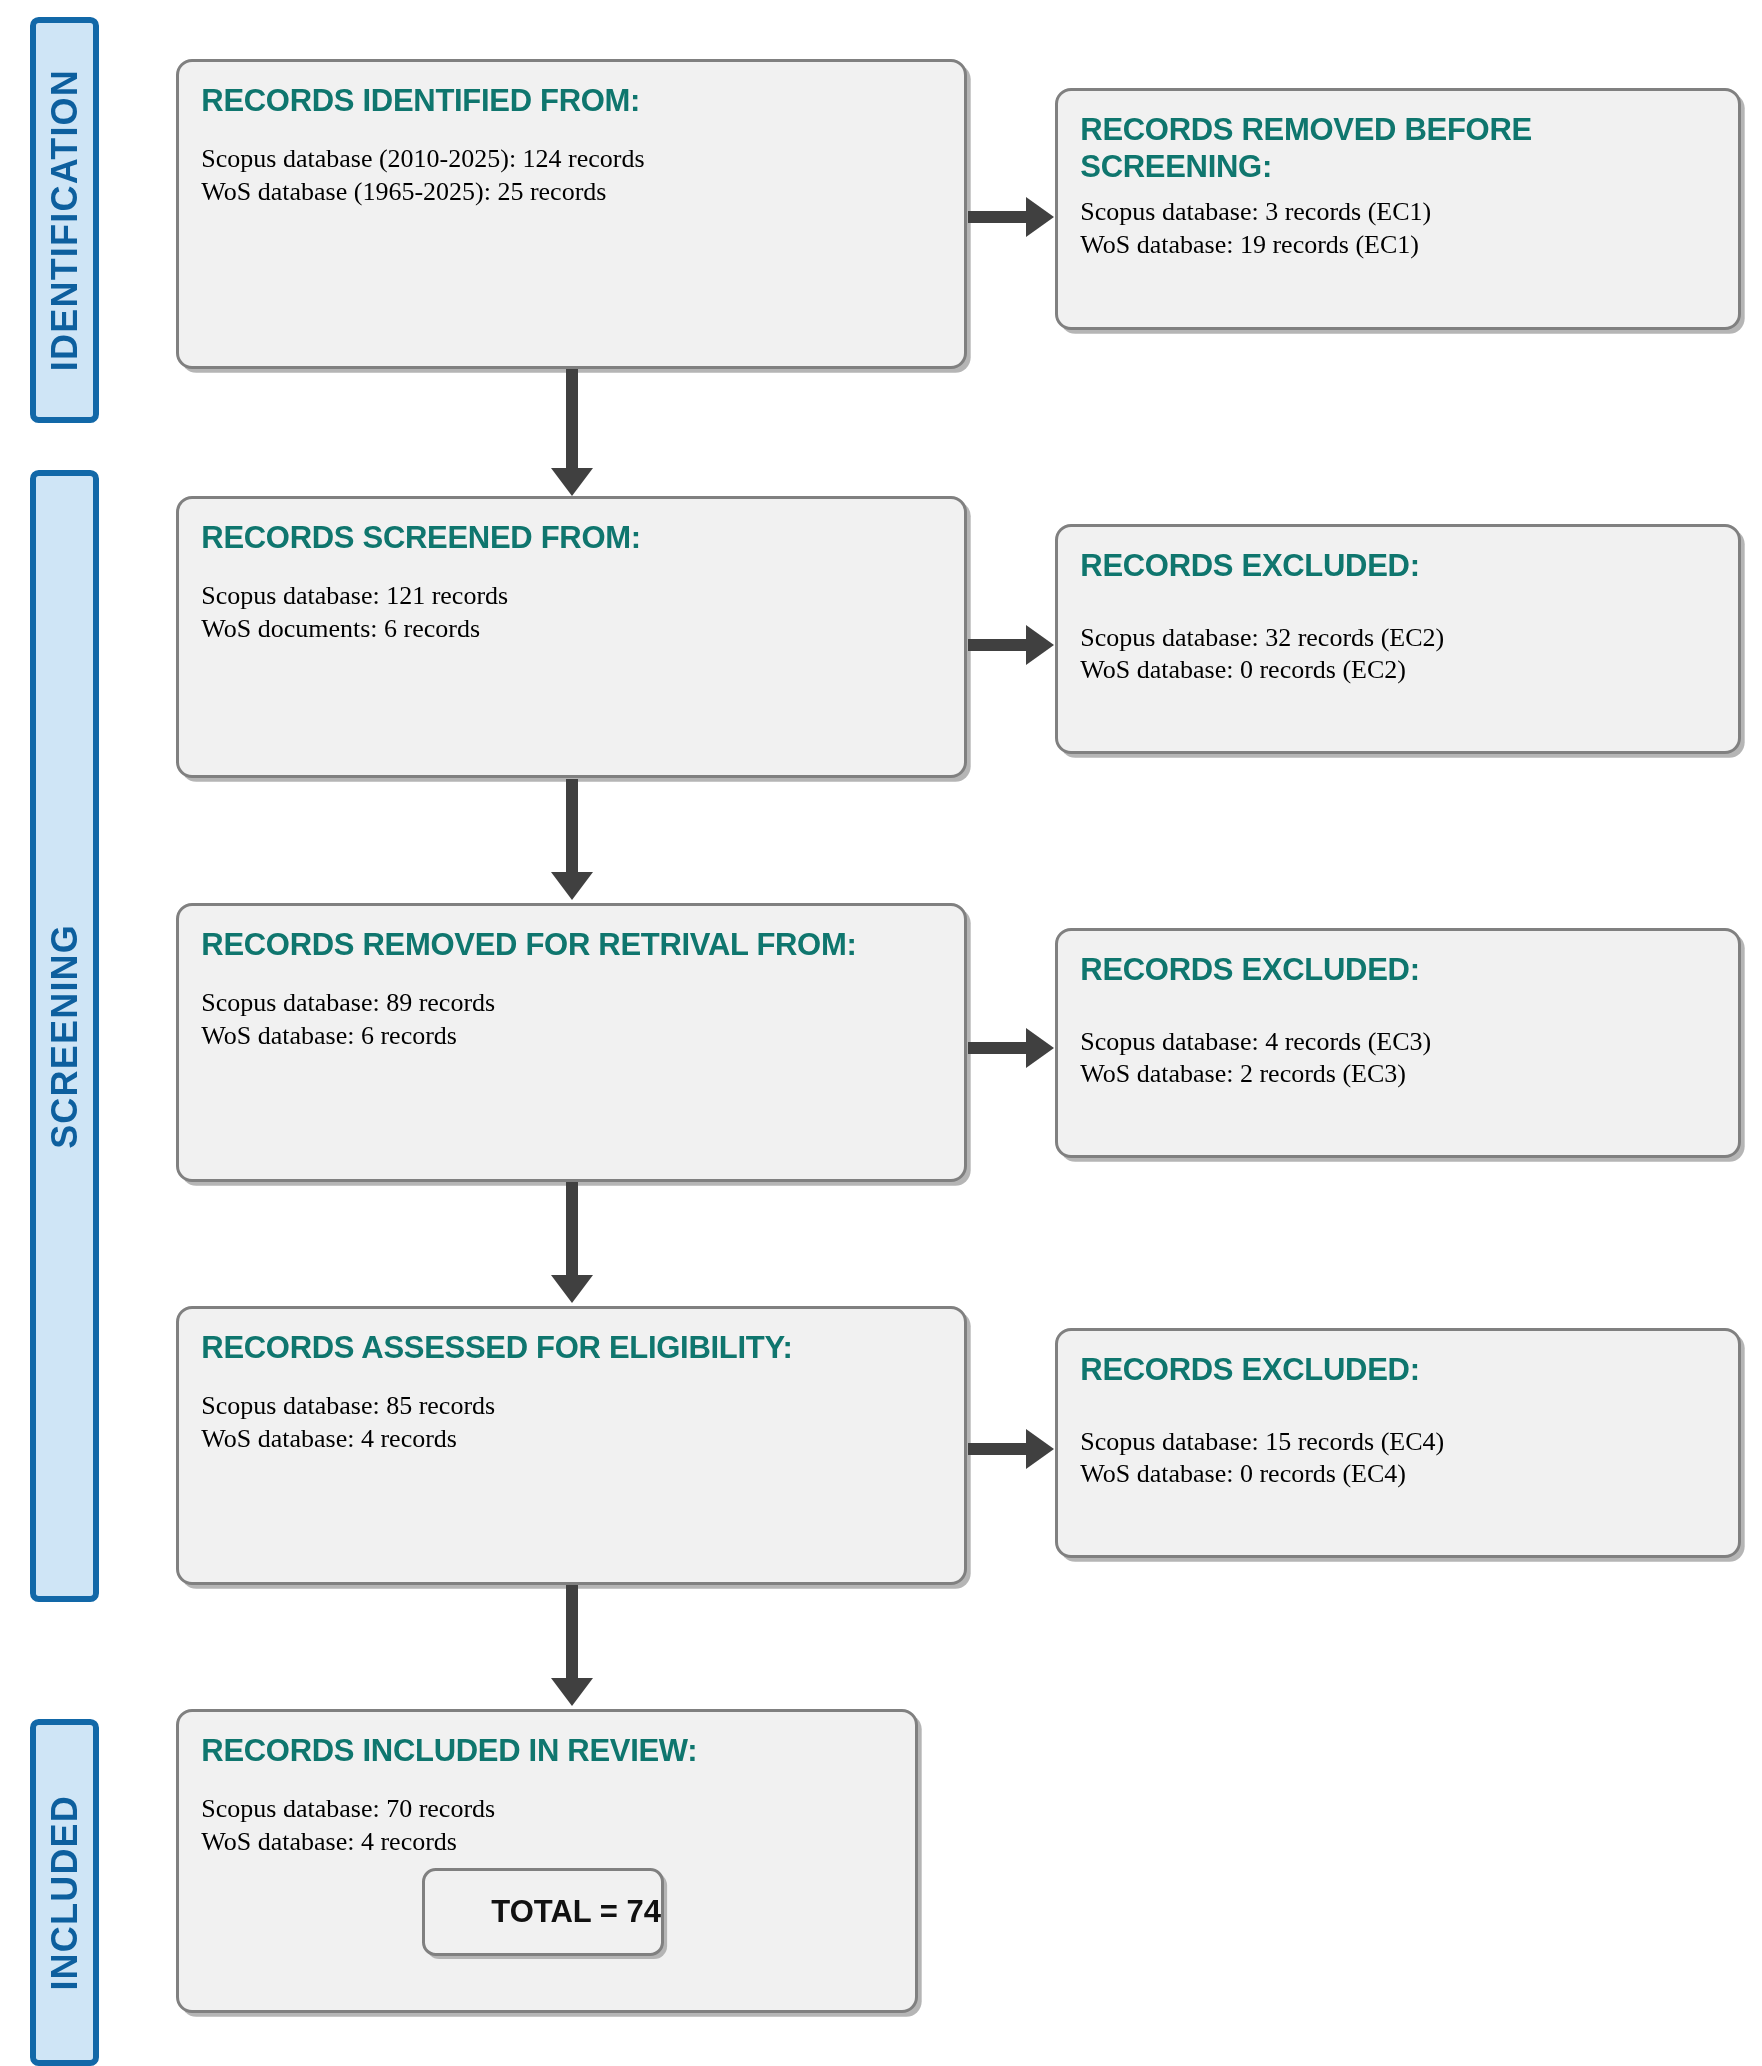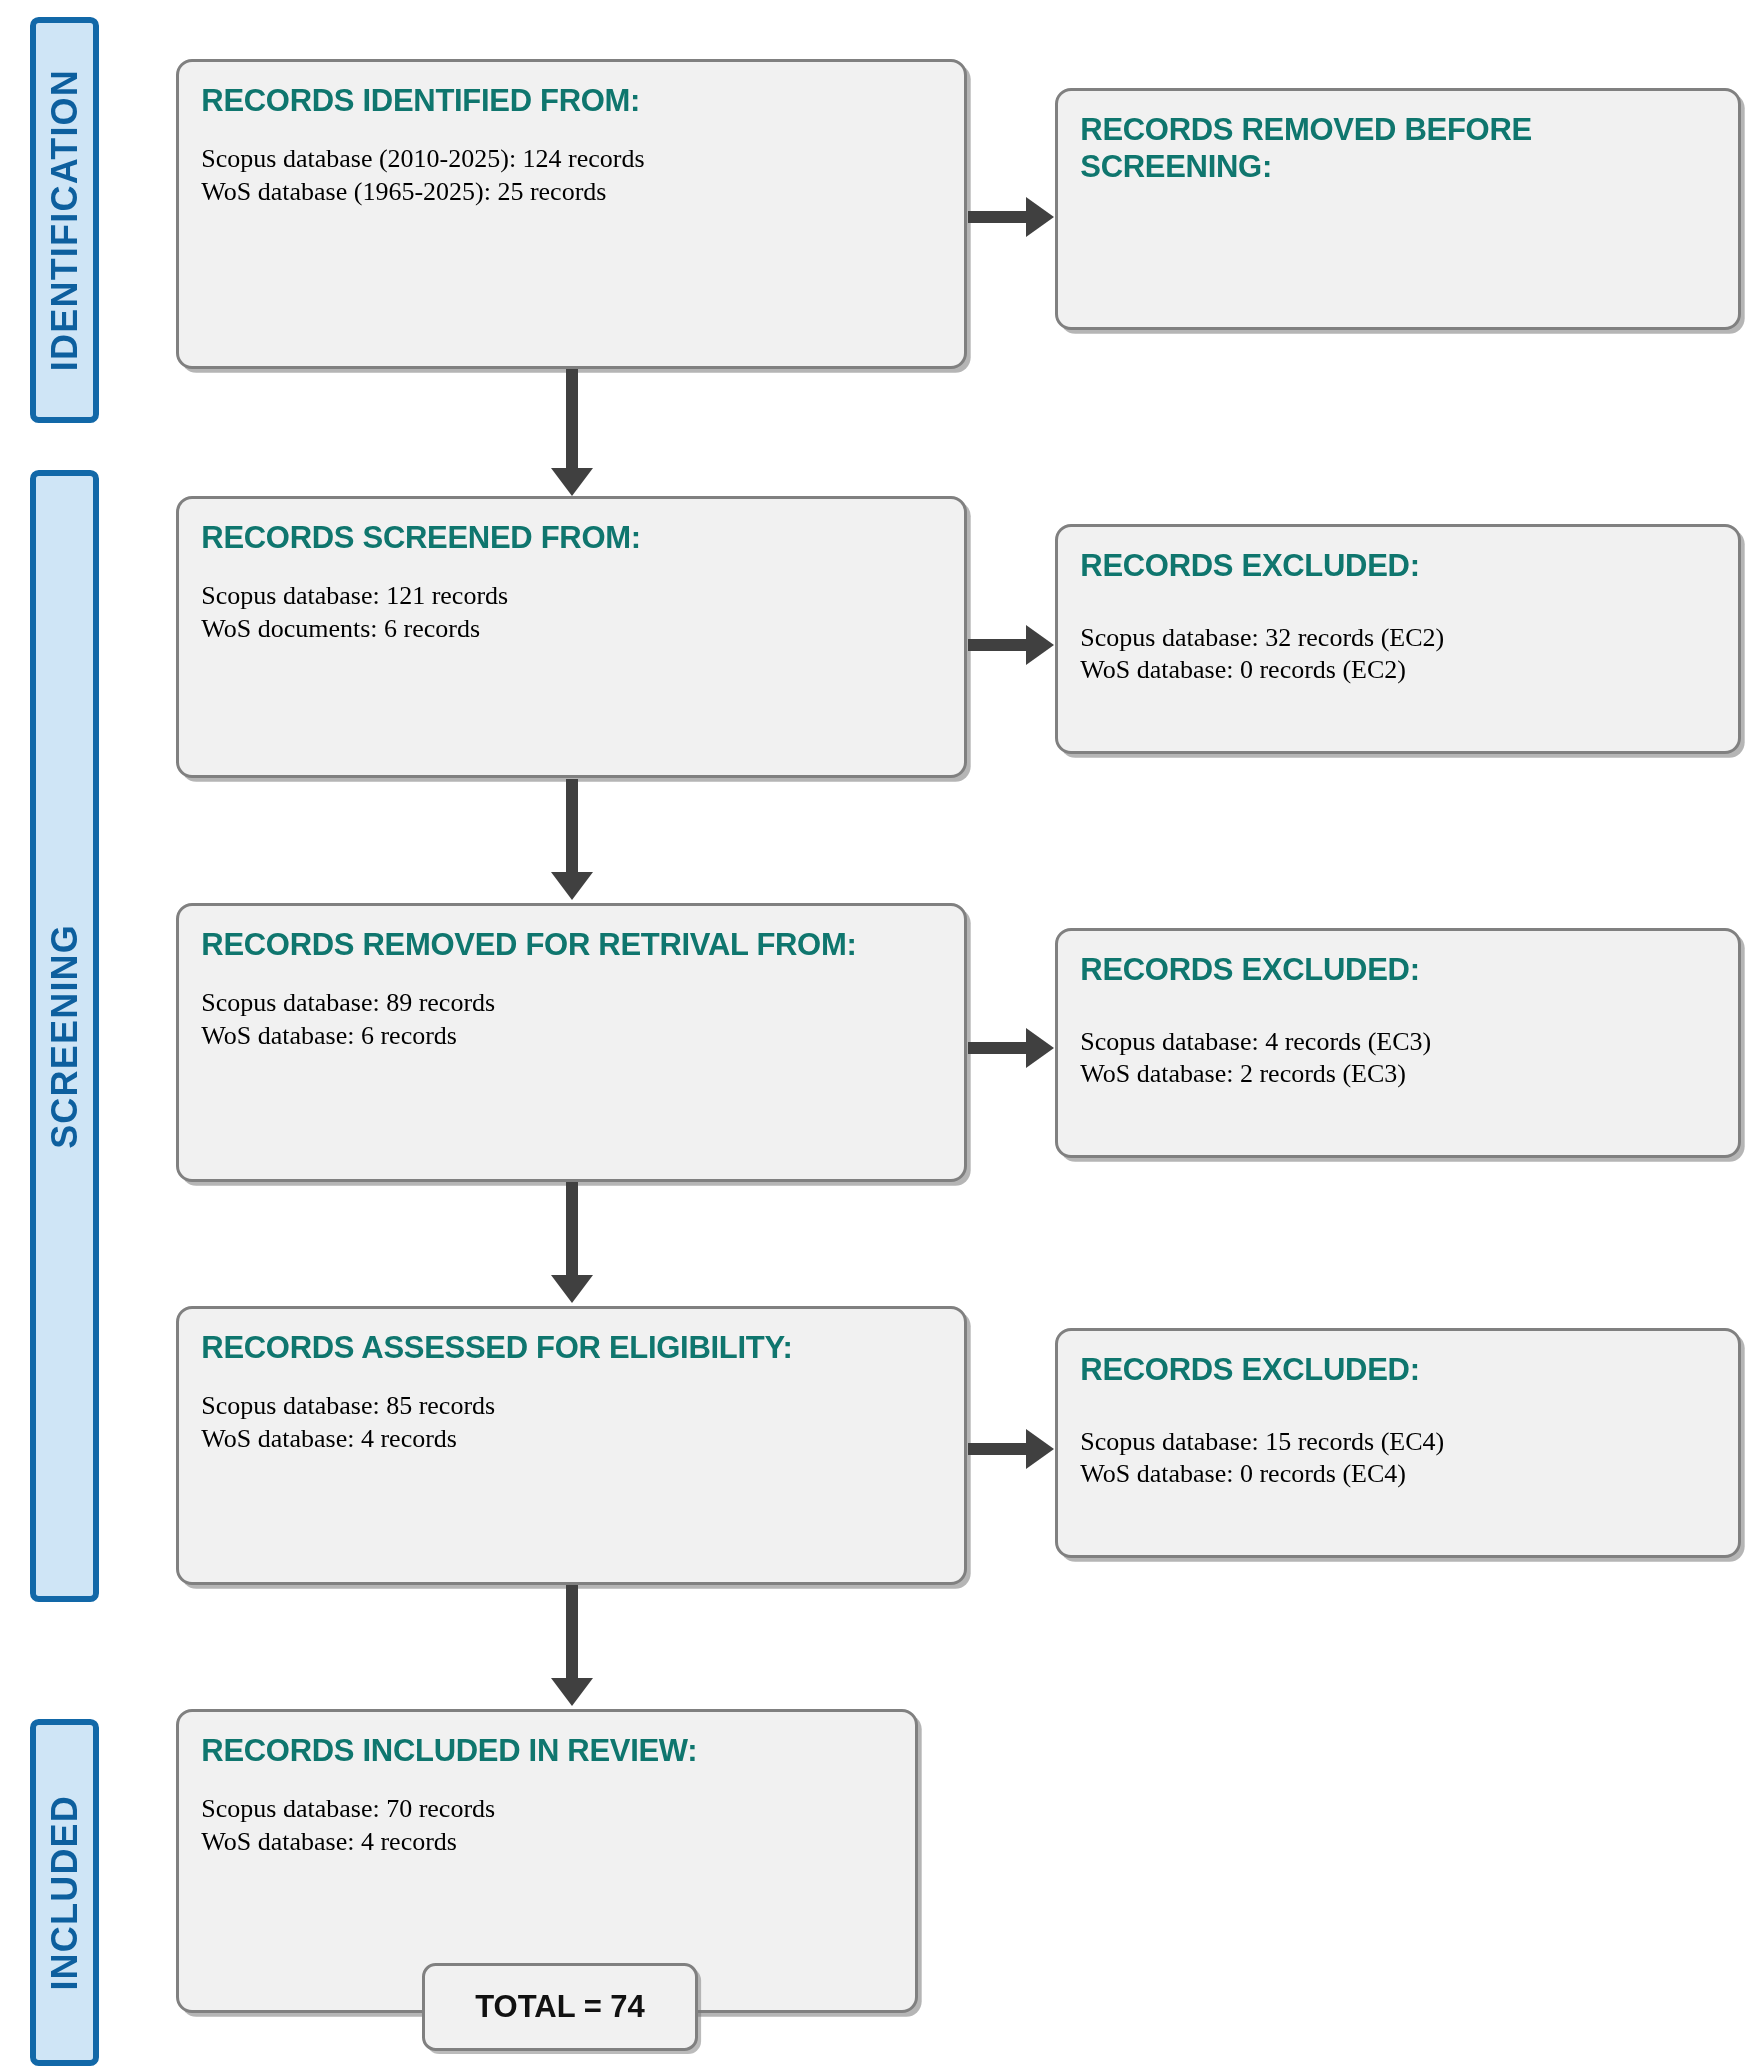--- a/index.html
+++ b/index.html
@@ -188,20 +188,24 @@
   <div class="flow-box main-box" style="left:176px; top:1709px; width:742px; height:304px;">
     <div class="box-title">RECORDS INCLUDED IN REVIEW:</div>
     <div class="box-lines">
       <div class="box-line">Scopus database: 70 records</div>
       <div class="box-line">WoS database: 4 records</div>
     </div>
   </div>
 
   <div class="flow-box right-box" style="left:1055px; top:88px; width:686px; height:242px;">
     <div class="box-title" style="max-width:527px; white-space:normal;">RECORDS REMOVED BEFORE SCREENING:</div>
+    <div class="box-lines" style="margin-top:11.2px;">
+      <div class="box-line">Scopus database: 3 records (EC1)</div>
+      <div class="box-line">WoS database: 19 records (EC1)</div>
+    </div>
   </div>
 
   <div class="flow-box right-box" style="left:1055px; top:524px; width:686px; height:230px;">
     <div class="box-title">RECORDS EXCLUDED:</div>
     <div class="box-lines" style="margin-top:37px;">
       <div class="box-line">Scopus database: 32 records (EC2)</div>
       <div class="box-line">WoS database: 0 records (EC2)</div>
     </div>
   </div>
 
@@ -254,18 +258,18 @@
   <div class="arrow-h" style="left:968px; top:1042px;">
     <div class="stem" style="width:61px;"></div>
     <div class="head" style="left:58px;"></div>
   </div>
 
   <div class="arrow-h" style="left:968px; top:1443px;">
     <div class="stem" style="width:61px;"></div>
     <div class="head" style="left:58px;"></div>
   </div>
 
-  <div class="total-badge" style="left:422px; top:1963px; width:276px; height:88px;">
+  <div class="total-badge" style="left:422px; top:1868px; width:242px; height:88px;justify-content:flex-end;">
     <span>TOTAL = 74</span>
   </div>
 
 </div>
 
 
 </body></html>

